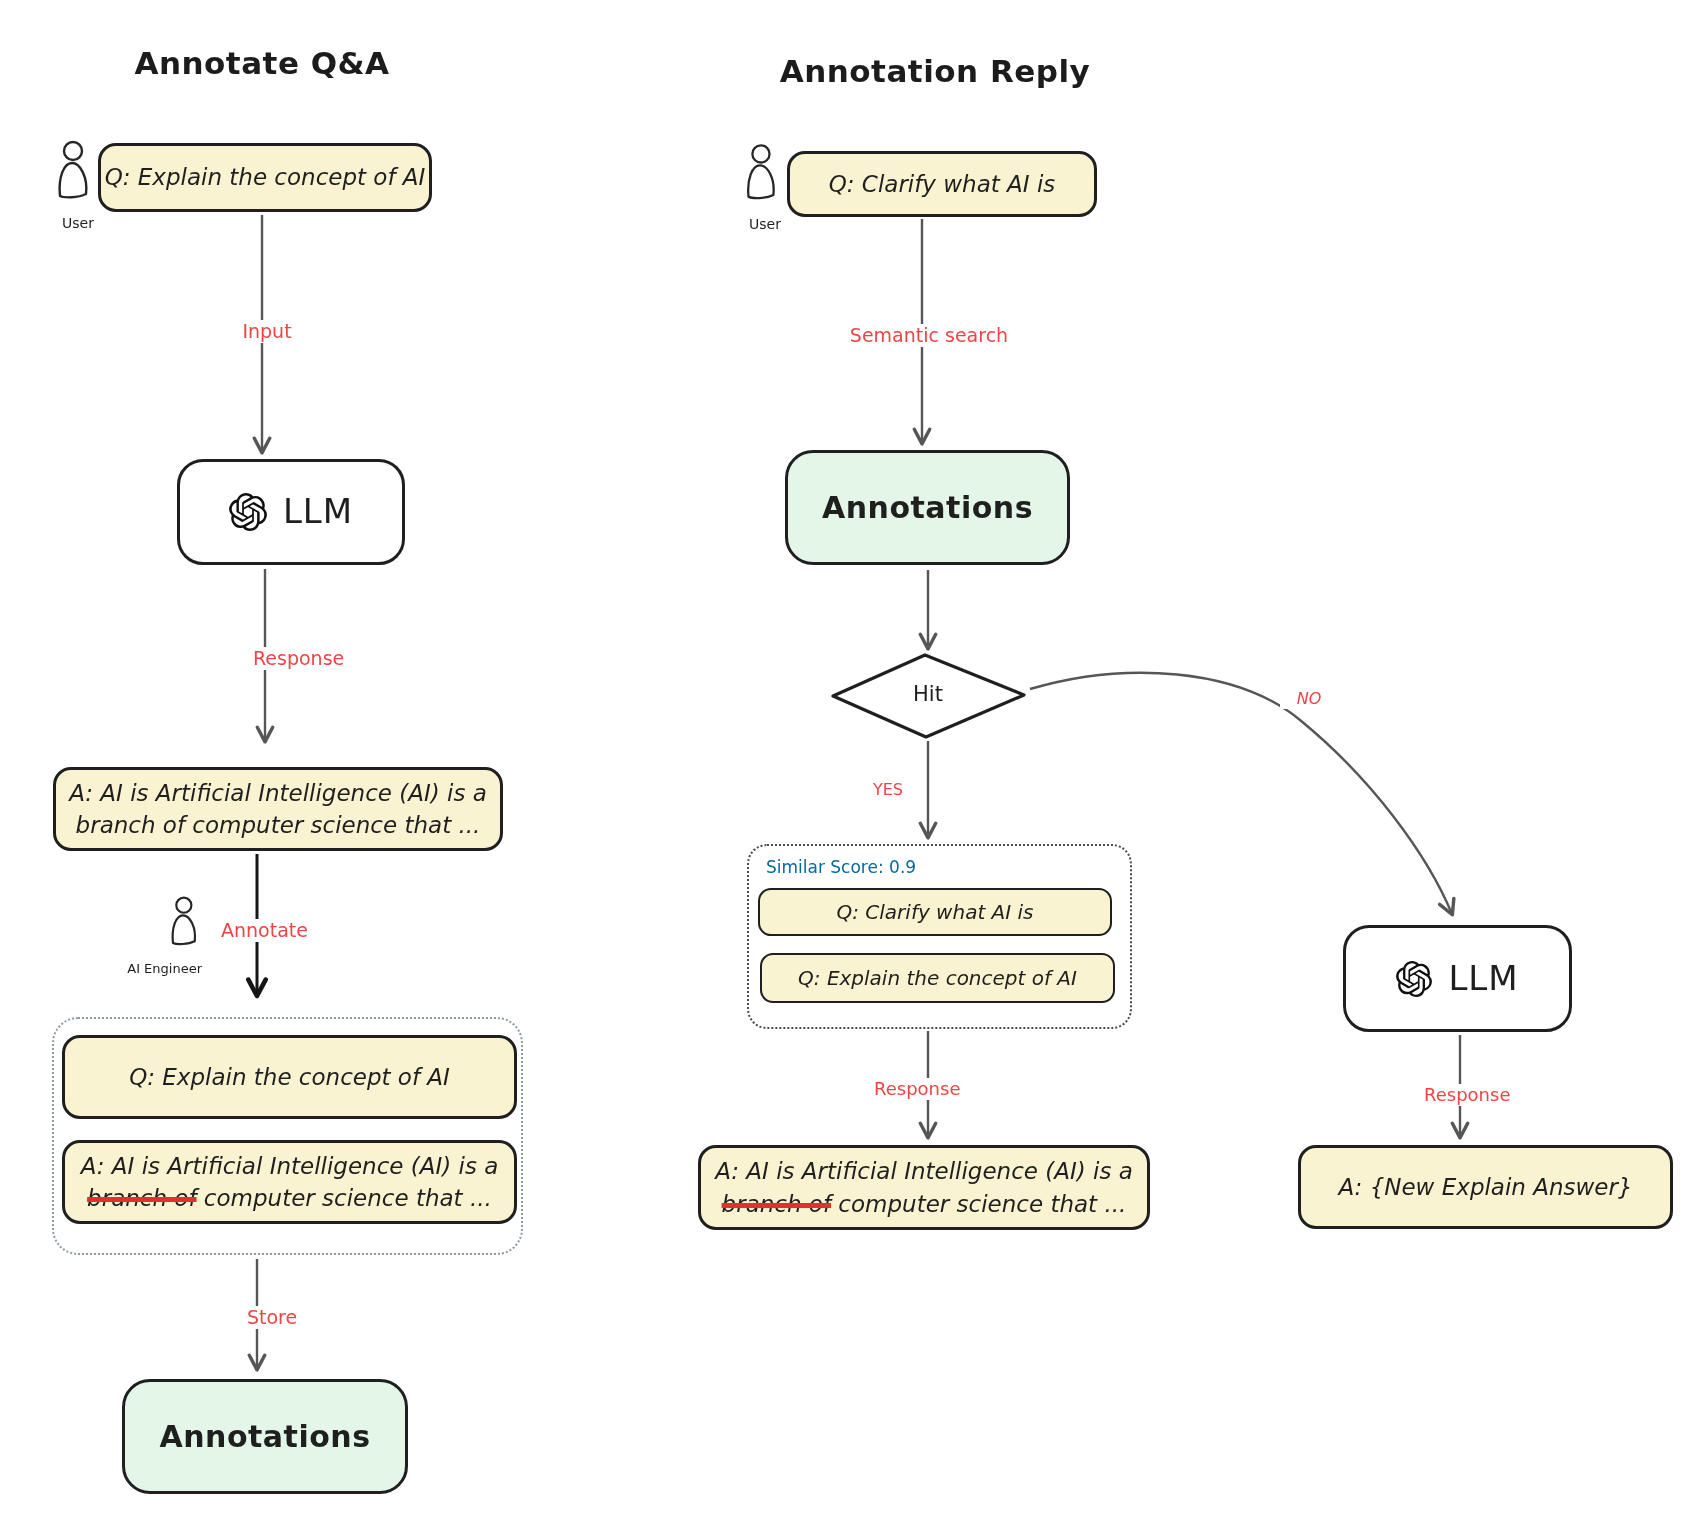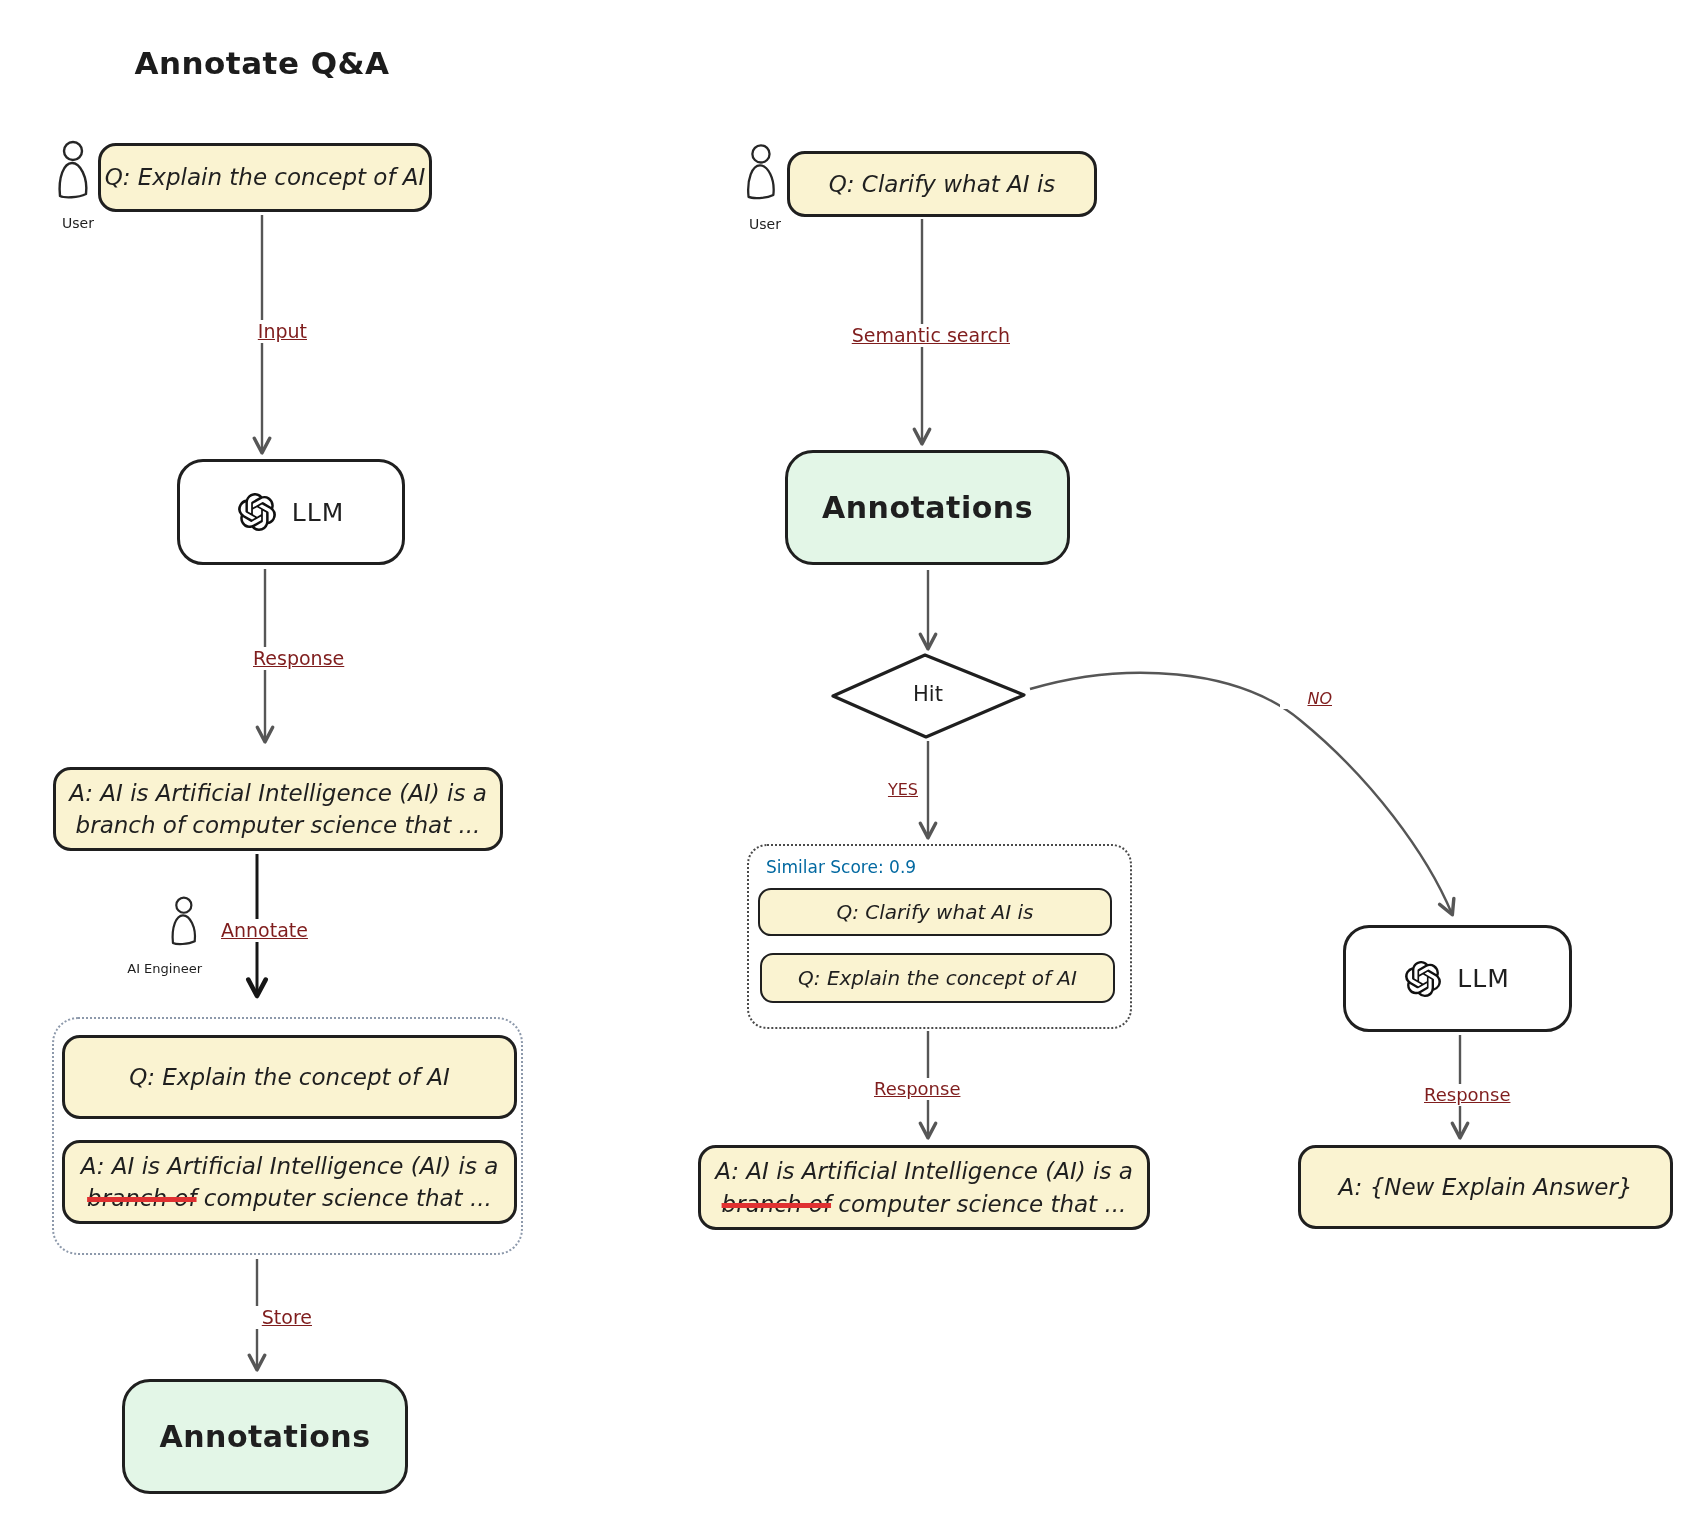--- a/index.html
+++ b/index.html
@@ -17,27 +17,27 @@
   }
   .yellow{background:var(--yellow,#faf3d1);border-radius:18px;font-size:23px;font-style:italic;}
   .yellow.small{border-radius:13px;font-size:20px;border-width:2.6px;}
   .white-box{background:#ffffff;border-radius:26px;}
   .green{background:var(--green,#e3f6e7);border-radius:28px;font-size:30px;font-weight:600;letter-spacing:.5px;}
   .dashed{
     position:absolute;box-sizing:border-box;border:2.6px dotted #8d99ab;border-radius:26px;background:transparent;
   }
   .dashed.dark{border-color:#4a4a4a;border-radius:20px;}
   .edge-label{
-    position:absolute;background:#ffffff;text-align:right;font-size:19px;color:#7f1d1d;padding:1px 6px;line-height:1.1;text-decoration:underline;
+    position:absolute;background:#ffffff;text-align:center;font-size:19px;color:#ef4444;padding:1px 6px;line-height:1.1;
   }
   .tiny{font-size:16px;}
   .person{position:absolute;display:flex;flex-direction:column;align-items:flex-end;gap:14px;}
   .person .plabel{font-size:14px;color:#1e1e1e;line-height:1;}
   .person.small .plabel{font-size:13px;}
-  .llm-row{display:flex;align-items:center;gap:16px;font-size:25px;letter-spacing:1px;}
+  .llm-row{display:flex;align-items:center;gap:16px;font-size:34px;letter-spacing:1px;}
   .struck{
     text-decoration-line:line-through;
     text-decoration-color:var(--red,#e03131);
     text-decoration-thickness:5px;
   }
   .score-label{position:absolute;font-size:17px;color:#0369a1;}
   .hit-label{position:absolute;text-align:center;font-size:21px;color:#1e1e1e;}
   svg.layer{position:absolute;left:0;top:0;}
   .italic{font-style:italic;}
 </style>
@@ -122,20 +122,21 @@
     <div>A: AI is Artificial Intelligence (AI) is a</div>
     <div><span class="struck">branch of</span><span> computer science that ...</span></div>
   </div>
 
   <div class="edge-label" style="left:226px;top:1294px;width:80px;">Store</div>
 
   <div class="node green" style="left:122px;top:1367px;width:286px;height:115px;">
     <div>Annotations</div>
   </div>
 
+  <div class="col-title" style="left:770px;top:41px;width:330px;">Annotation Reply</div>
 
   <div class="person" style="left:713px;top:131px;width:68px;">
     <svg width="42" height="60" viewBox="0 0 44 62">
       <circle cx="23" cy="11" r="9" fill="none" stroke="#262626" stroke-width="2.4"></circle>
       <path d="M10 56 C8 37 14 23 22 23 C30 23 38 37 36 54 C28 58 14 58 10 56 Z" fill="none" stroke="#262626" stroke-width="2.4" stroke-linejoin="round"></path>
     </svg>
     <div class="plabel">User</div>
   </div>
 
   <div class="node yellow" style="left:787px;top:139px;width:310px;height:66px;">

